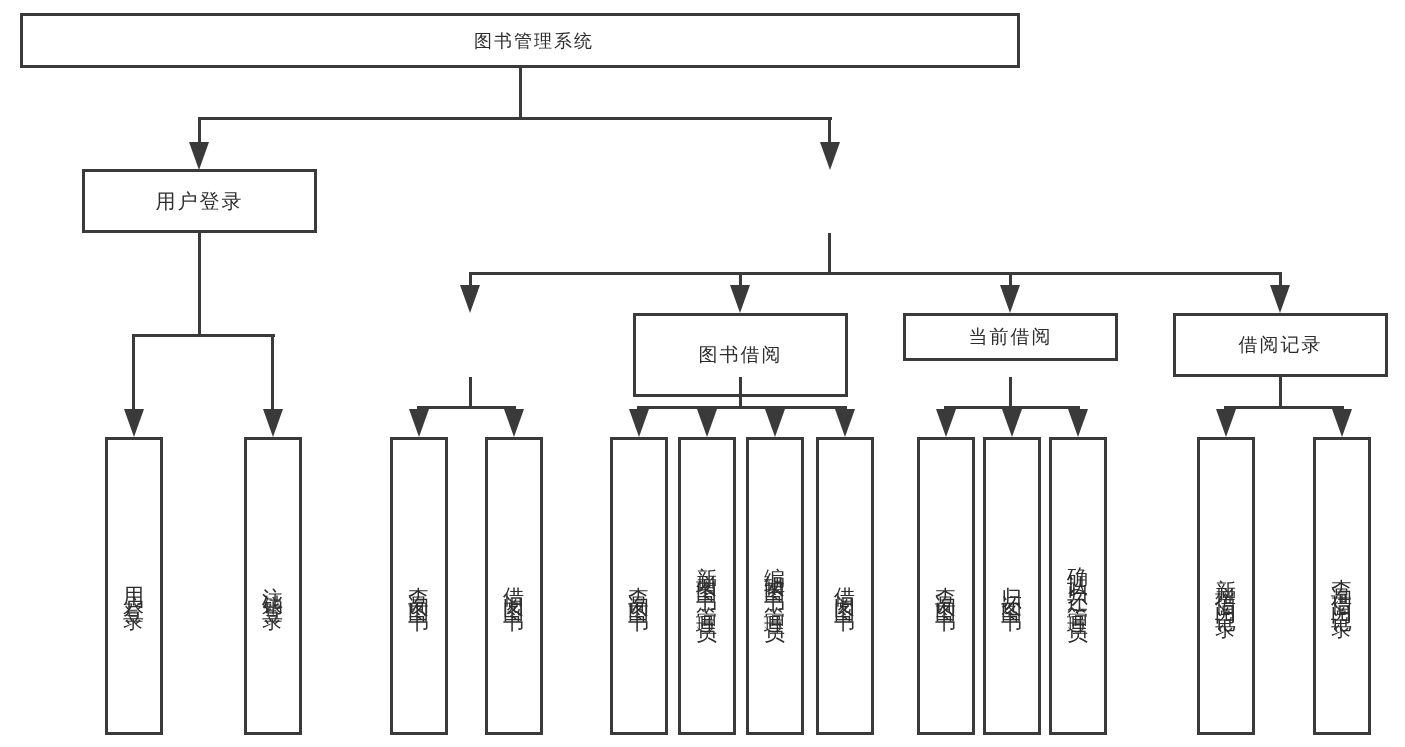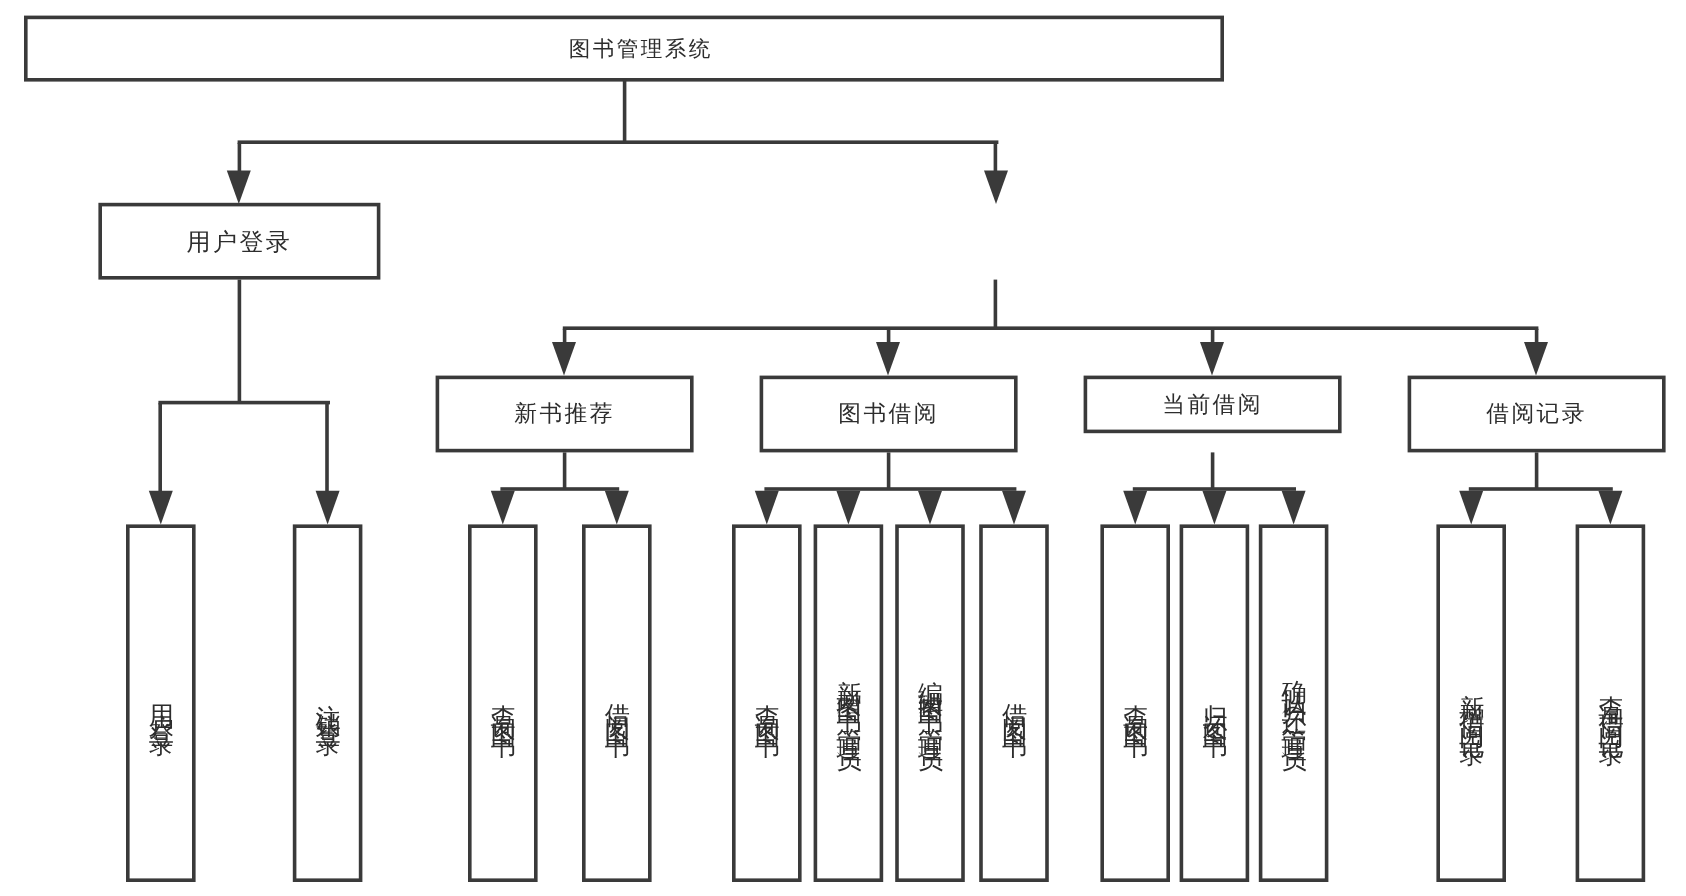--- a/index.html
+++ b/index.html
@@ -40,24 +40,21 @@
 <div class="canvas">
 
   <div class="hnode root-node" style="left:20px;top:13px;width:1000px;height:55px;padding-left:28px;">
     <span class="lbl">图书管理系统</span>
   </div>
 
   <div class="hnode l2-node" style="left:82px;top:169px;width:235px;height:64px;">
     <span class="lbl">用户登录</span>
   </div>
 
-  <div class="hnode l3-node" style="left:363px;top:313px;width:215px;height:64px;">
-    <span class="lbl">新书推荐</span>
-  </div>
-  <div class="hnode l3-node" style="left:633px;top:313px;width:215px;height:64px;">
+  <div class="hnode l3-node" style="left:633px;top:313px;width:215px;height:84px;">
     <span class="lbl">图书借阅</span>
   </div>
   <div class="hnode l3-node" style="left:903px;top:313px;width:215px;height:48px;">
     <span class="lbl">当前借阅</span>
   </div>
   <div class="hnode l3-node" style="left:1173px;top:313px;width:215px;height:64px;">
     <span class="lbl">借阅记录</span>
   </div>
 
   <div class="vnode" style="left:105px;top:437px;width:58px;height:298px;">

